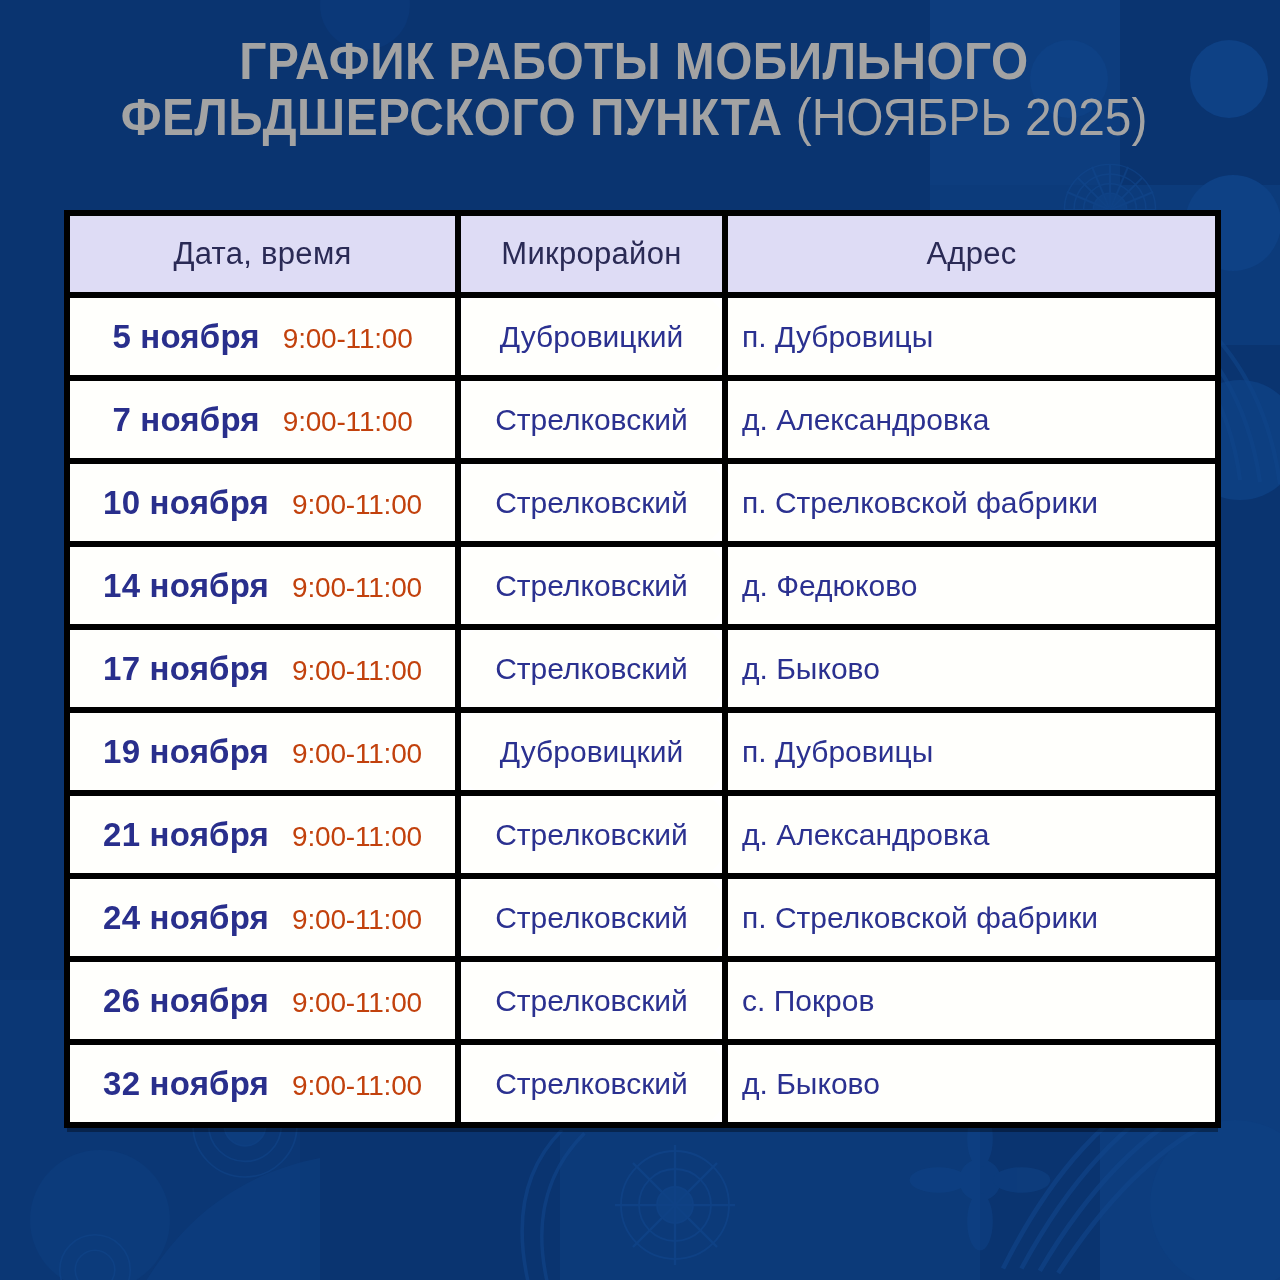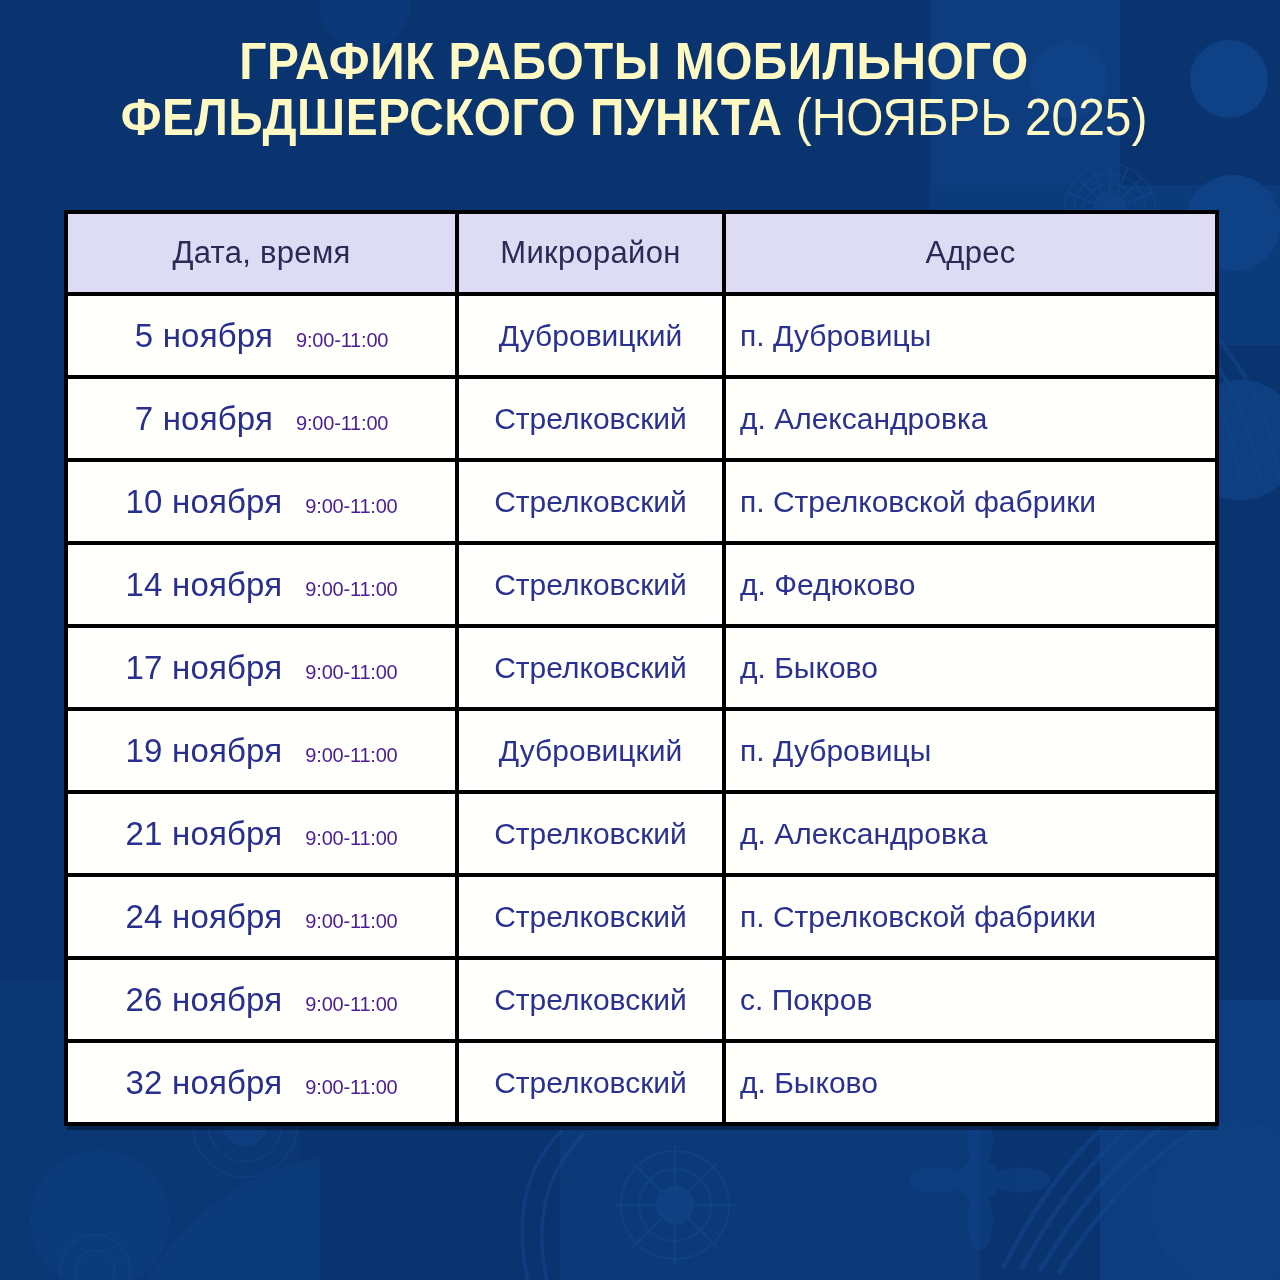--- a/index.html
+++ b/index.html
@@ -71,21 +71,21 @@
   .l3 { left: 100px;  top: 1120px; width: 250px; height: 190px; }
   .l4 { left: 430px;  top: 1130px; width: 200px; height: 160px; }
 
   
   .title {
     position: absolute;
     left: 0;
     right: 12px;
     top: 34px;
     text-align: center;
-    color: #fef9c3;
+    color: #a3a3a3;
     line-height: 1.07;
     z-index: 5;
     padding: 0 40px;
     box-sizing: border-box;
   }
   .title-line {
     display: block;
     font-size: 52px;
     font-weight: bold;
     letter-spacing: 0.5px;
@@ -111,21 +111,21 @@
     box-shadow: 3px 4px 0 rgba(0,0,0,0.35);
   }
   table.schedule {
     border-collapse: collapse;
     width: 100%;
     table-layout: fixed;
     background: #ffffff;
   }
   table.schedule th,
   table.schedule td {
-    border: 4px solid #000000;
+    border: 6px solid #000000;
     padding: 16px 14px;
     vertical-align: middle;
     box-sizing: border-box;
   }
   col.col-date   { width: 391px; }
   col.col-micro  { width: 267px; }
   col.col-addr   { width: 493px; }
 
   table.schedule thead th {
     background: #dedcf5;
@@ -140,30 +140,30 @@
     background: #fffffc;
     height: 83px;
     font-size: 30px;
     color: #2b3190;
   }
   td.cell-date {
     text-align: center;
     white-space: nowrap;
   }
   td.cell-date .d-day {
-    font-weight: normal;
+    font-weight: bold;
     font-size: 33px;
     color: #292f8c;
     letter-spacing: 0.2px;
     text-align: center;
   }
   td.cell-date .d-time {
     font-weight: normal;
-    font-size: 20px;
-    color: #4c1d95;
+    font-size: 28px;
+    color: #c2410c;
     letter-spacing: -0.2px;
     margin-left: 23px;
   }
   td.cell-micro {
     text-align: center;
     font-size: 30px;
     font-weight: normal;
     color: #2f3590;
     white-space: nowrap;
     border-radius: 31px;

